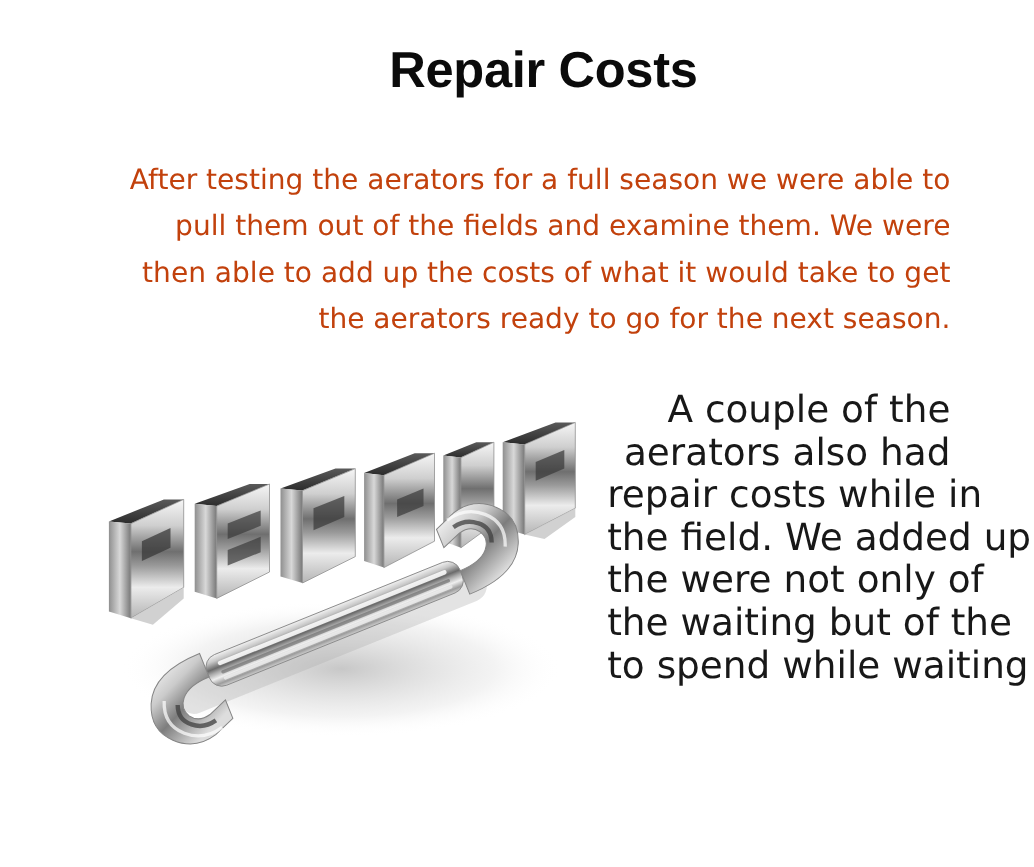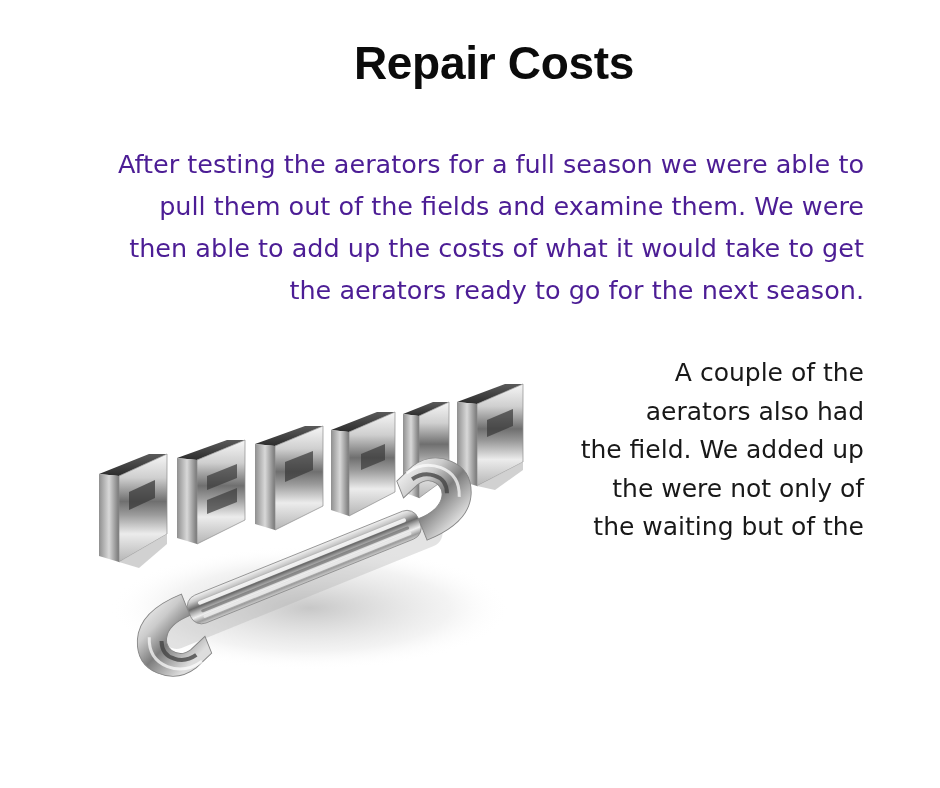--- a/index.html
+++ b/index.html
@@ -42,21 +42,21 @@
   .intro {
     position: absolute;
     left: 78px;
     top: 143px;
     width: 786px;
     text-align: right;
     font-family: "DejaVu Sans", sans-serif;
     font-weight: 400;
     font-size: 25.5px;
     line-height: 42px;
-    color: #4c1d95;
+    color: #c2410c;
   }
   .intro .ln { display: block; white-space: nowrap; }
 
   
   .picture {
     position: absolute;
     left: 85px;
     top: 358px;
     width: 440px;
     height: 334px;
@@ -67,21 +67,21 @@
 
   
   .sidetext {
     position: absolute;
     left: 552px;
     top: 354px;
     width: 312px;
     text-align: right;
     font-family: "DejaVu Sans", sans-serif;
     font-weight: 400;
-    font-size: 25px;
+    font-size: 34px;
     line-height: 38.6px;
     color: #181818;
   }
   .sidetext .ln { display: block; white-space: nowrap; }
 </style>
 </head>
 <body>
 
 <div class="slide">
 
@@ -214,18 +214,20 @@
           <path d="M390,200 q9,-20 -6,-34 q-14,-13 -34,-8" fill="none" stroke="#ffffff" stroke-width="3" opacity="0.7"></path>
           <path d="M380,192 q5,-13 -5,-21 q-9,-8 -22,-5" fill="none" stroke="#3f3f3f" stroke-width="4" opacity="0.75"></path>
         </g>
       </g>
     </svg>
   </div>
 
   <div class="sidetext">
     <span class="ln">A couple of the</span>
     <span class="ln">aerators also had</span>
+    <span class="ln">repair costs while in</span>
     <span class="ln">the field. We added up</span>
     <span class="ln">the were not only of</span>
     <span class="ln">the waiting but of the</span>
+    <span class="ln">to spend while waiting</span>
   </div>
 
 </div>
 
 </body></html>

